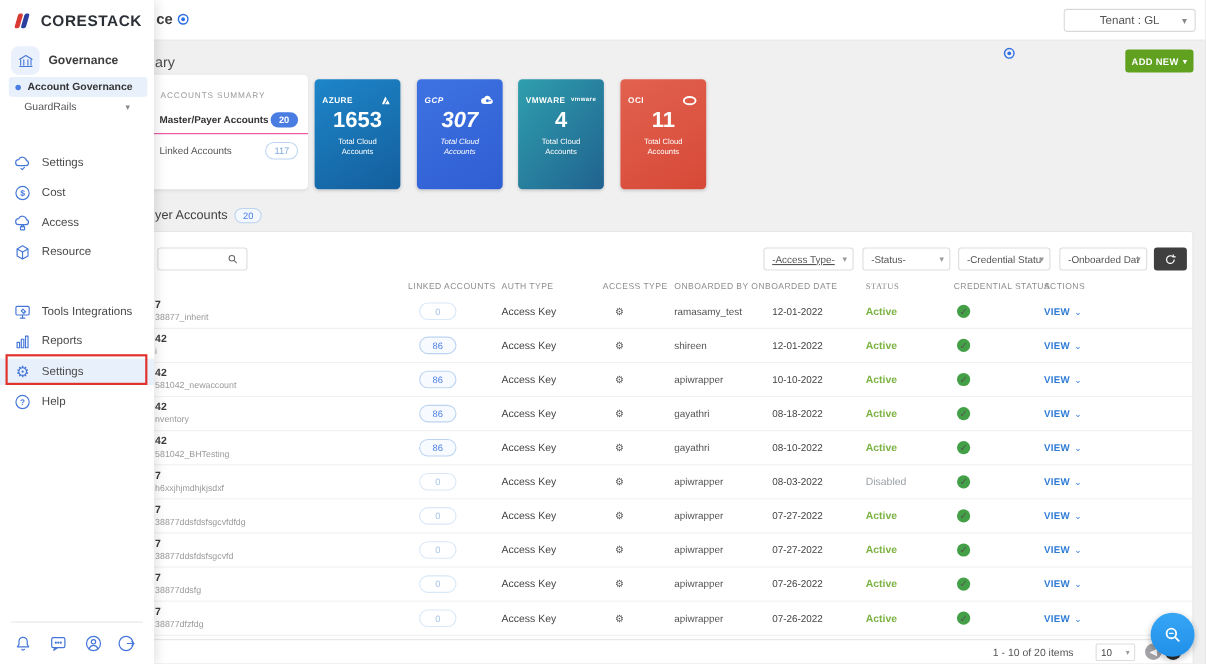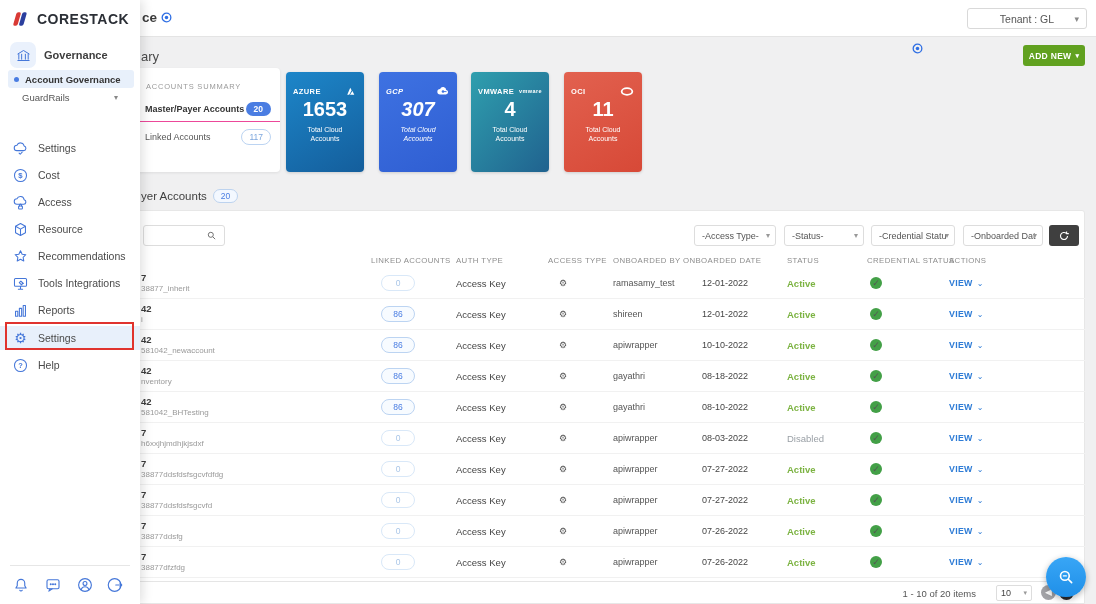--- a/index.html
+++ b/index.html
@@ -40,26 +40,26 @@
 
   
   .tbl-head{left:141px;top:189px;font-size:11.5px;color:#3f3f3f;display:flex;align-items:center;gap:6px;}
   .badge-soft{background:#f3f8ff;color:#4a7de2;border:1px solid #bdd3ef;border-radius:9px;font-size:8.5px;padding:1px 7px;}
   .tcard{left:136px;top:210px;width:949px;height:394px;background:#fff;border:1px solid #e7e7e7;border-radius:3px 3px 0 0;}
   .search{position:absolute;left:6px;top:14px;width:82px;height:21px;border:1px solid #ddd;border-radius:3px;background:#fff;display:flex;align-items:center;}
   .search input{border:none;outline:none;width:58px;height:17px;margin-left:4px;font-size:9px;}
   .sel{position:absolute;top:14px;height:21px;border:1px solid #ddd;border-radius:3px;background:#fff;display:flex;align-items:center;
        font-size:9px;color:#555;padding:0 14px 0 7px;white-space:nowrap;overflow:hidden;}
   .sel .chev{position:absolute;right:5px;color:#999;font-size:8px;}
-  .sel1{left:557px;width:82px;} .sel2{left:647px;width:80px;} .sel3{left:734px;width:84px;} .sel4{left:826px;width:80px;}
+  .sel1{left:557px;width:82px;text-decoration:underline;} .sel2{left:647px;width:80px;} .sel3{left:734px;width:84px;} .sel4{left:826px;width:80px;}
   .refresh{position:absolute;left:912px;top:14px;width:30px;height:21px;background:#3f3f3f;border-radius:3px;display:flex;align-items:center;justify-content:center;}
   .thead{position:absolute;left:0;top:43px;width:949px;height:14px;font-size:7.8px;color:#8d8d8d;letter-spacing:.4px;}
   .thead span{position:absolute;top:2px;}
   .th-linked{left:234px;} .th-auth{left:319px;} .th-access{left:411px;} .th-by{left:476px;}
-  .th-date{left:546px;} .th-status{left:650px;} .th-cred{left:730px;} .th-act{left:812px;}
+  .th-date{left:546px;} .th-status{left:650px;font-family:Liberation Serif, serif;} .th-cred{left:730px;} .th-act{left:812px;}
   .tbody{position:absolute;left:0;top:57px;width:949px;}
   .trow{position:relative;height:31px;border-bottom:1px solid #f1f1f1;}
   .trow .c{position:absolute;font-size:9px;color:#555;top:10px;}
   .c-name{left:4px;top:4px !important;}
   .c-name .n1{font-size:9.5px;font-weight:bold;color:#3c3c3c;display:block;line-height:12px;}
   .c-name .n2{font-size:8px;color:#9a9a9a;display:block;line-height:10px;}
   .pill{position:absolute;left:244px;top:7px;width:34px;height:16px;border-radius:9px;border:1px solid #bcd4f2;background:#f7fbff;
         color:#4a7de2;font-size:8.5px;display:flex;align-items:center;justify-content:center;}
   .pill[data-v="0"]{border-color:#d9e8f8;color:#a9c6e8;background:#fff;}
   .c-auth{left:319px;color:#444 !important;font-size:9.5px !important;}
@@ -465,28 +465,20 @@
     </div>
     <div class="sitem" style="top:217px;">
       <span class="ico">
           <svg width="17" height="17" viewBox="0 0 24 24" fill="none" stroke="#4577d9" stroke-width="1.5" stroke-linejoin="round">
             <path d="M12 3.5l7 4v9l-7 4-7-4v-9z"></path>
             <path d="M5 7.5l7 4 7-4M12 11.5v9"></path>
           </svg>
         </span>
       <span class="lbl">Resource</span>
     </div>
-    <div class="sitem" style="top:244px;">
-      <span class="ico">
-          <svg width="17" height="17" viewBox="0 0 24 24" fill="none" stroke="#4577d9" stroke-width="1.5" stroke-linejoin="round">
-            <path d="M12 4l2.3 4.8 5.2.7-3.8 3.6.9 5.2L12 15.8 7.4 18.3l.9-5.2L4.5 9.5l5.2-.7z"></path>
-          </svg>
-        </span>
-      <span class="lbl">Recommendations</span>
-    </div>
     <div class="sitem" style="top:271px;">
       <span class="ico">
           <svg width="17" height="17" viewBox="0 0 24 24" fill="none" stroke="#4577d9" stroke-width="1.5" stroke-linecap="round" stroke-linejoin="round">
             <rect x="3.5" y="5" width="17" height="11" rx="1.5"></rect>
             <path d="M9 20h6M12 16v4M12.5 8.5l3.5 3.5-1.8.4-.4 1.8-3.5-3.5z"></path>
           </svg>
         </span>
       <span class="lbl">Tools Integrations</span>
     </div>
     <div class="sitem" style="top:298px;">

